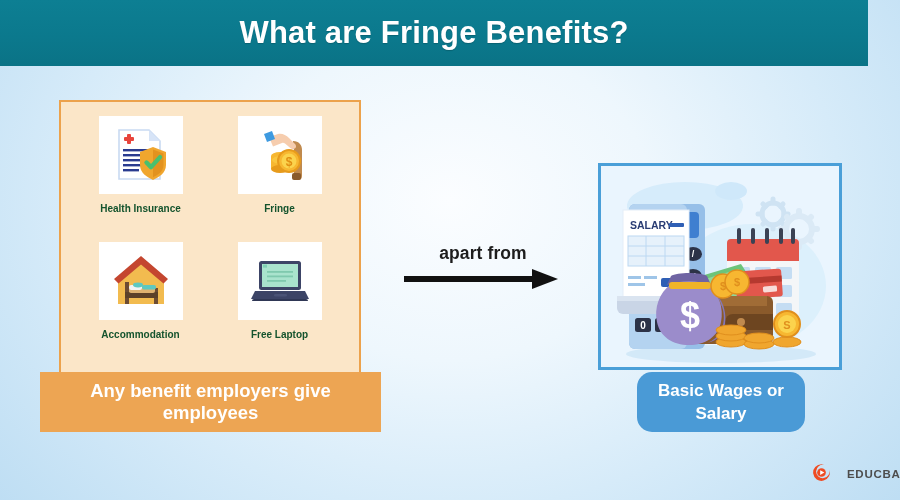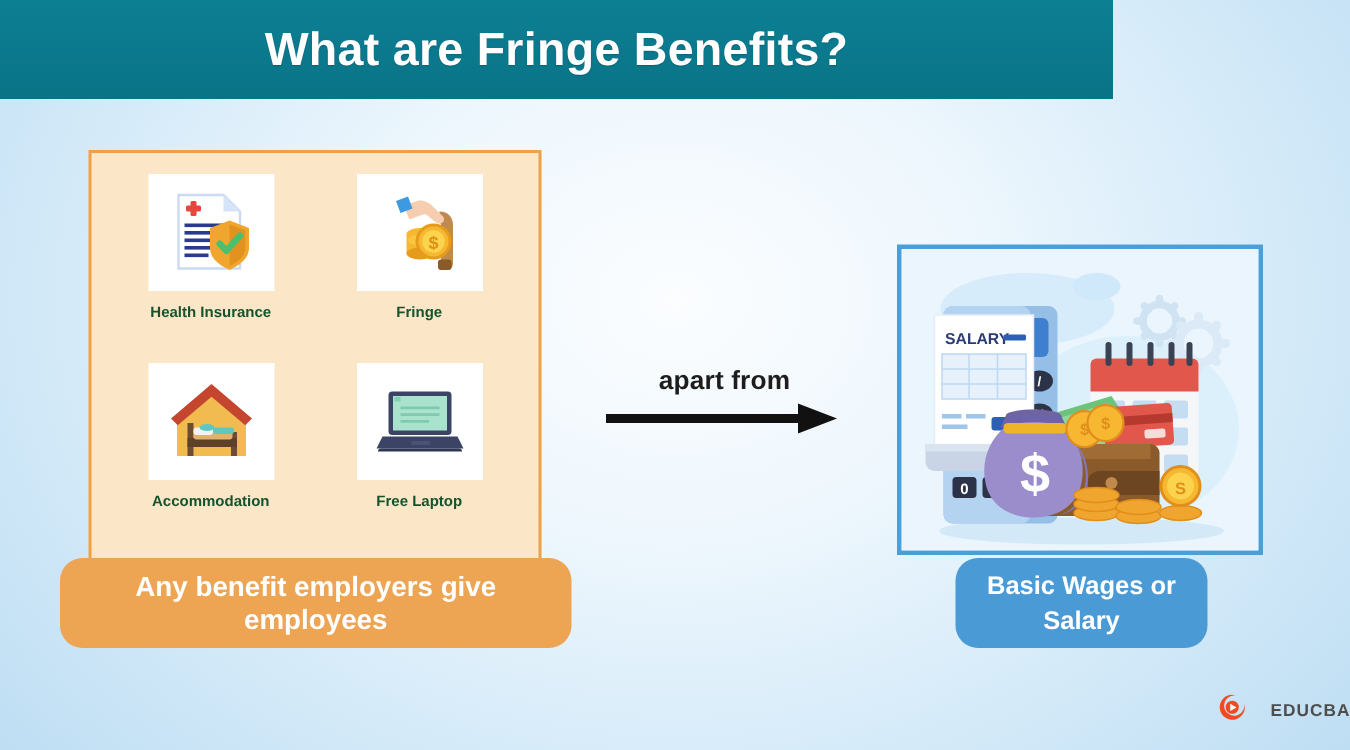--- a/index.html
+++ b/index.html
@@ -8,21 +8,21 @@
     font-family:"Liberation Sans", sans-serif;
     background:#cfe6f7;
   }
   .stage{position:relative;width:900px;height:500px;overflow:hidden;
     background:
       radial-gradient(ellipse 70% 100% at 50% 40%, #fbfdff 0%, #eef7fd 32%, #d6ebf9 62%, #b9dbf2 100%);
   }
 
   
   .header{
-    position:absolute;left:0;top:0;width:742px;height:66px;
+    position:absolute;left:0;top:0;width:868px;height:66px;
     background:linear-gradient(180deg,#0d7f93 0%,#0b798d 55%,#0a7386 100%);
     display:flex;align-items:center;justify-content:center;text-align:center;
   }
   .header h1{
     margin:0;color:#ffffff;font-size:31px;font-weight:bold;
     letter-spacing:.2px;
     text-shadow:0 1px 1px rgba(0,0,0,.18);
     font-family:"Liberation Sans", sans-serif;
   }
 
@@ -43,21 +43,21 @@
   }
   .tile .cap{
     margin-top:7px;text-align:center;color:#14532d;
     font-size:10px;font-weight:bold;line-height:15px;
     font-family:"Liberation Sans", sans-serif;
   }
 
   
   .cap-orange{
     position:absolute;left:40px;top:372px;width:341px;height:60px;
-    background:#eda553;border-radius:15px;
+    background:#eda553;border-radius:0;
     display:flex;align-items:center;justify-content:center;text-align:center;
     color:#ffffff;font-size:18.5px;font-weight:bold;line-height:22px;
     box-sizing:border-box;padding:0 10px;
   }
 
   
   .apart-wrap{position:absolute;left:404px;top:243px;width:158px;height:52px;}
   .apart-text{
     position:absolute;left:9px;top:0;width:140px;text-align:center;
     font-size:17.5px;color:#1d1d1d;letter-spacing:.1px;font-weight:bold;

